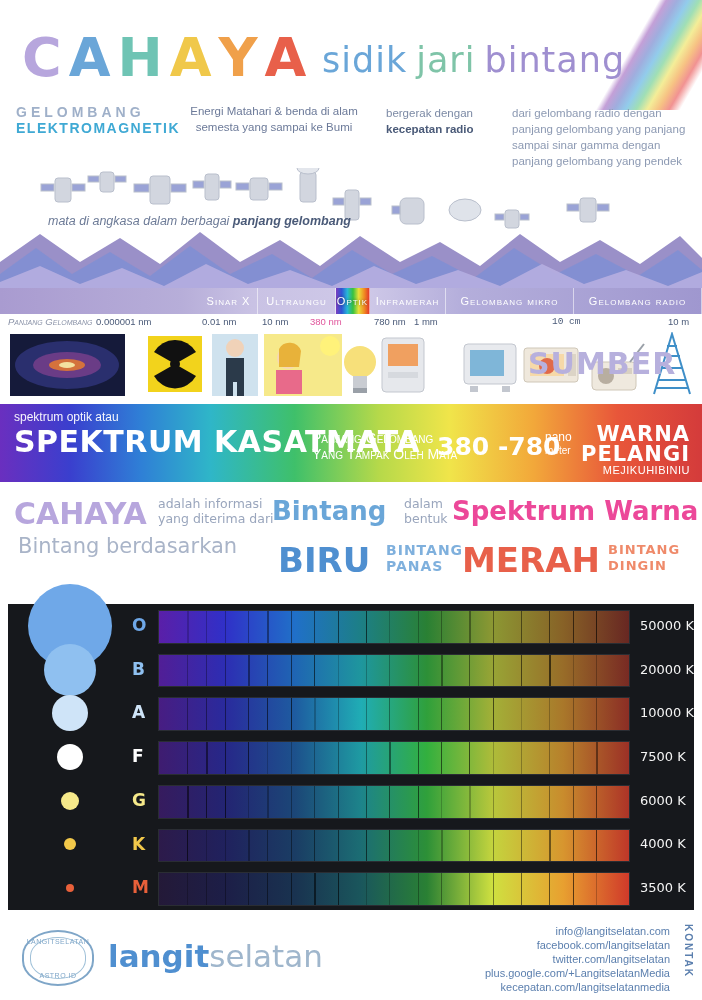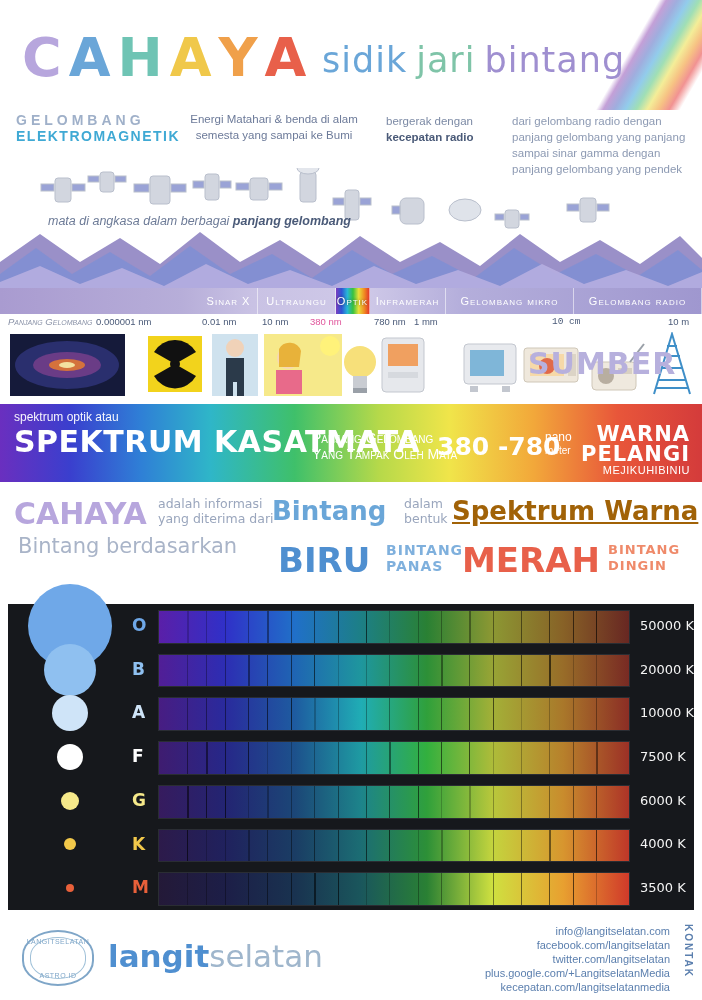--- a/index.html
+++ b/index.html
@@ -37,21 +37,21 @@
     background: linear-gradient(120deg,
       rgba(255,255,255,0) 42%,
       #b98fd0 46%, #8f9fd8 52%, #7fc3e8 58%,
       #8fd9a8 64%, #f2ea86 70%, #f5b86e 76%, #ef7f7f 82%,
       rgba(255,255,255,0) 88%);
     opacity: .85;
   }
 
   
   .intro { position: absolute; left: 0; top: 100px; width: 702px; height: 70px; }
-  .intro-col { position: absolute; font-size: 11.5px; line-height: 16px; color: #6b7fae; margin-top: 8px; }
+  .intro-col { position: absolute; font-size: 11.5px; line-height: 16px; color: #6b7fae; }
   .gel { left: 16px; top: 4px; }
   .gel .l1 { font-size: 14px; letter-spacing: 4px; color: #9fb0c9; font-weight: bold; }
   .gel .l2 { font-size: 14px; letter-spacing: 1.5px; color: #3fa9d4; font-weight: bold; }
   .c2 { left: 174px; top: 3px; width: 200px; color: #6c7a99; text-align: center; }
   .c3 { left: 386px; top: 5px; width: 120px; color: #7c8aa5; }
   .c3 b { color: #4a5a78; }
   .c4 { left: 512px; top: 5px; width: 186px; color: #8d9ab3; }
 
   
   .sat-band {
@@ -138,21 +138,21 @@
 
   
   .stmt { position: absolute; left: 0; top: 490px; width: 702px; height: 110px; }
   .stmt div { position: absolute; font-family: "DejaVu Sans", sans-serif; }
   .s-cahaya  { left: 14px;  top: 6px;  font-size: 30px; font-weight: bold; color: #b7a6dd; }
   .s-adalah1 { left: 158px; top: 6px;  font-size: 12.5px; color: #9aa6bd; }
   .s-adalah2 { left: 158px; top: 21px; font-size: 12.5px; color: #9aa6bd; }
   .s-bintang { left: 272px; top: 6px;  font-size: 26px; font-weight: bold; color: #6aa6d8; }
   .s-dalam1  { left: 404px; top: 6px;  font-size: 12.5px; color: #9aa6bd; }
   .s-dalam2  { left: 404px; top: 21px; font-size: 12.5px; color: #9aa6bd; }
-  .s-spekwar { left: 452px; top: 6px;  font-size: 26px; font-weight: bold; color: #a16207; text-decoration: underline; }
+  .s-spekwar { left: 452px; top: 6px;  font-size: 26px; font-weight: bold; color: #ec4899; }
   .s-bintang2{ left: 18px;  top: 44px; font-size: 21px; color: #a9b4c8; }
   .s-kelas   { left: 18px;  top: 64px; font-size: 24px; font-weight: bold; color: #8fb6dd; }
   .s-biru    { left: 278px; top: 50px; font-size: 34px; font-weight: bold; color: #4f8fd0; }
   .s-bp1     { left: 386px; top: 52px; font-size: 14px; font-weight: bold; color: #7fb0dd; letter-spacing: 1px; }
   .s-bp2     { left: 386px; top: 68px; font-size: 14px; font-weight: bold; color: #7fb0dd; letter-spacing: 1px; }
   .s-merah   { left: 462px; top: 50px; font-size: 34px; font-weight: bold; color: #e8604a; }
   .s-bd1     { left: 608px; top: 52px; font-size: 13px; font-weight: bold; color: #ef8a6a; letter-spacing: 1px; }
   .s-bd2     { left: 608px; top: 68px; font-size: 13px; font-weight: bold; color: #ef8a6a; letter-spacing: 1px; }
 
   

